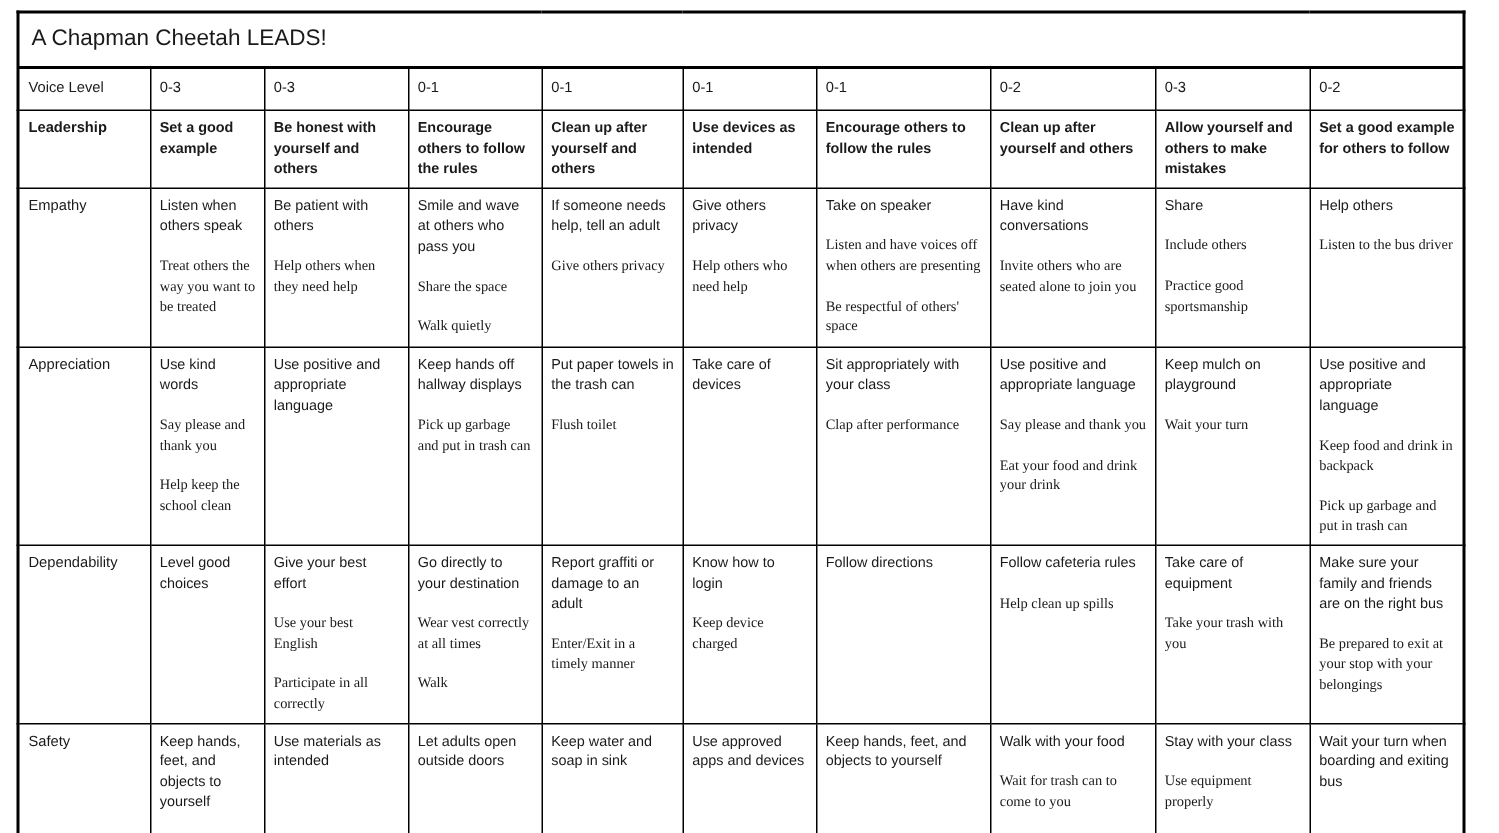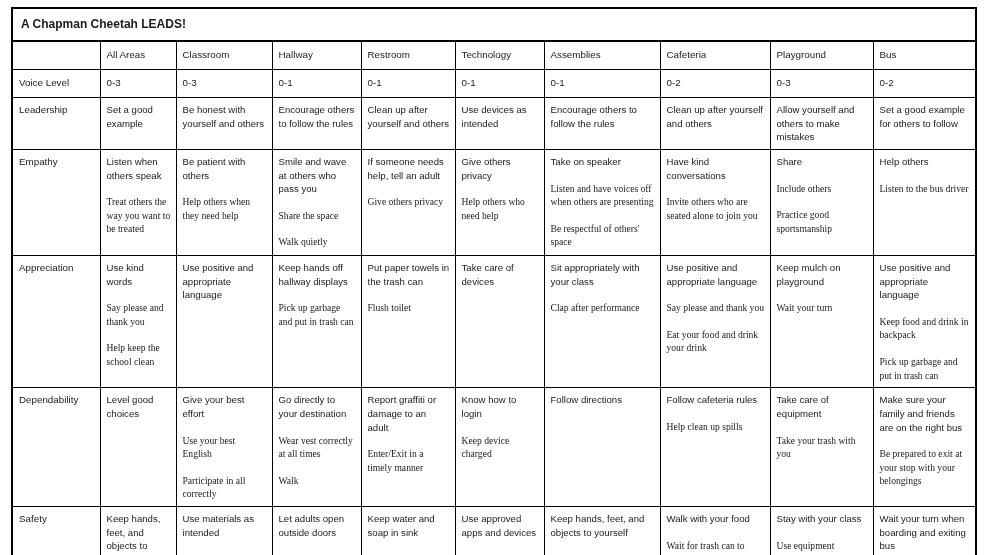--- a/index.html
+++ b/index.html
@@ -38,23 +38,22 @@
     font-weight: normal;
     font-size: 9.6px;
     line-height: 1.42;
     color: #1a1a1a;
   }
 
   
   tr.title-row td {
     border-bottom: 2px solid #000;
     padding: 8px 6px 9px 8px;
-    font-size: 12px;
+    font-size: 15px;
     line-height: 1.2;
-    font-weight: bold;
   }
 
   
   tr.col-head td {
     font-size: 9.8px;
     padding-top: 6px;
     padding-bottom: 7px;
   }
 
   
@@ -78,21 +77,21 @@
   col.c-3 { width: 94px; }
   col.c-4 { width: 89px; }
   col.c-5 { width: 116px; }
   col.c-6 { width: 110px; }
   col.c-7 { width: 103px; }
   col.c-8 { width: 103px; }
 
   .cell-line { display: block; }
   .cell-line + .cell-line { margin-top: 13px; font-family: Liberation Serif, serif; }
 
-  tr.r-leadership td { height: 36px; }
+  tr.r-leadership td { height: 36px; font-weight: bold; }
   tr.r-empathy td { height: 95px; }
   tr.r-appreciation td { height: 88px; }
   tr.r-dependability td { height: 88px; margin-left: 48px; }
   tr.r-safety td { height: 102px; }
 </style>
 </head>
 <body>
 
 <div id="matrix-wrap">
   <table class="matrix">
@@ -105,32 +104,20 @@
       <col class="c-4">
         <col class="c-5">
         <col class="c-6">
         <col class="c-7">
         <col class="c-8">
     </colgroup>
     <tbody id="matrix-body">
         <tr class="title-row">
           <td colspan="10">A Chapman Cheetah LEADS!</td>
         </tr>
-        <tr class="col-head">
-          <td class="rowlabel"></td>
-          <td>All Areas</td>
-          <td>Classroom</td>
-          <td>Hallway</td>
-          <td>Restroom</td>
-          <td>Technology</td>
-          <td>Assemblies</td>
-          <td>Cafeteria</td>
-          <td>Playground</td>
-          <td>Bus</td>
-        </tr>
         <tr class="voice-row r-voice-level">
           <td class="rowlabel">Voice Level</td>
           <td>
             <span class="cell-line">0-3</span>
           </td>
           <td>
             <span class="cell-line">0-3</span>
           </td>
           <td>
             <span class="cell-line">0-1</span>

